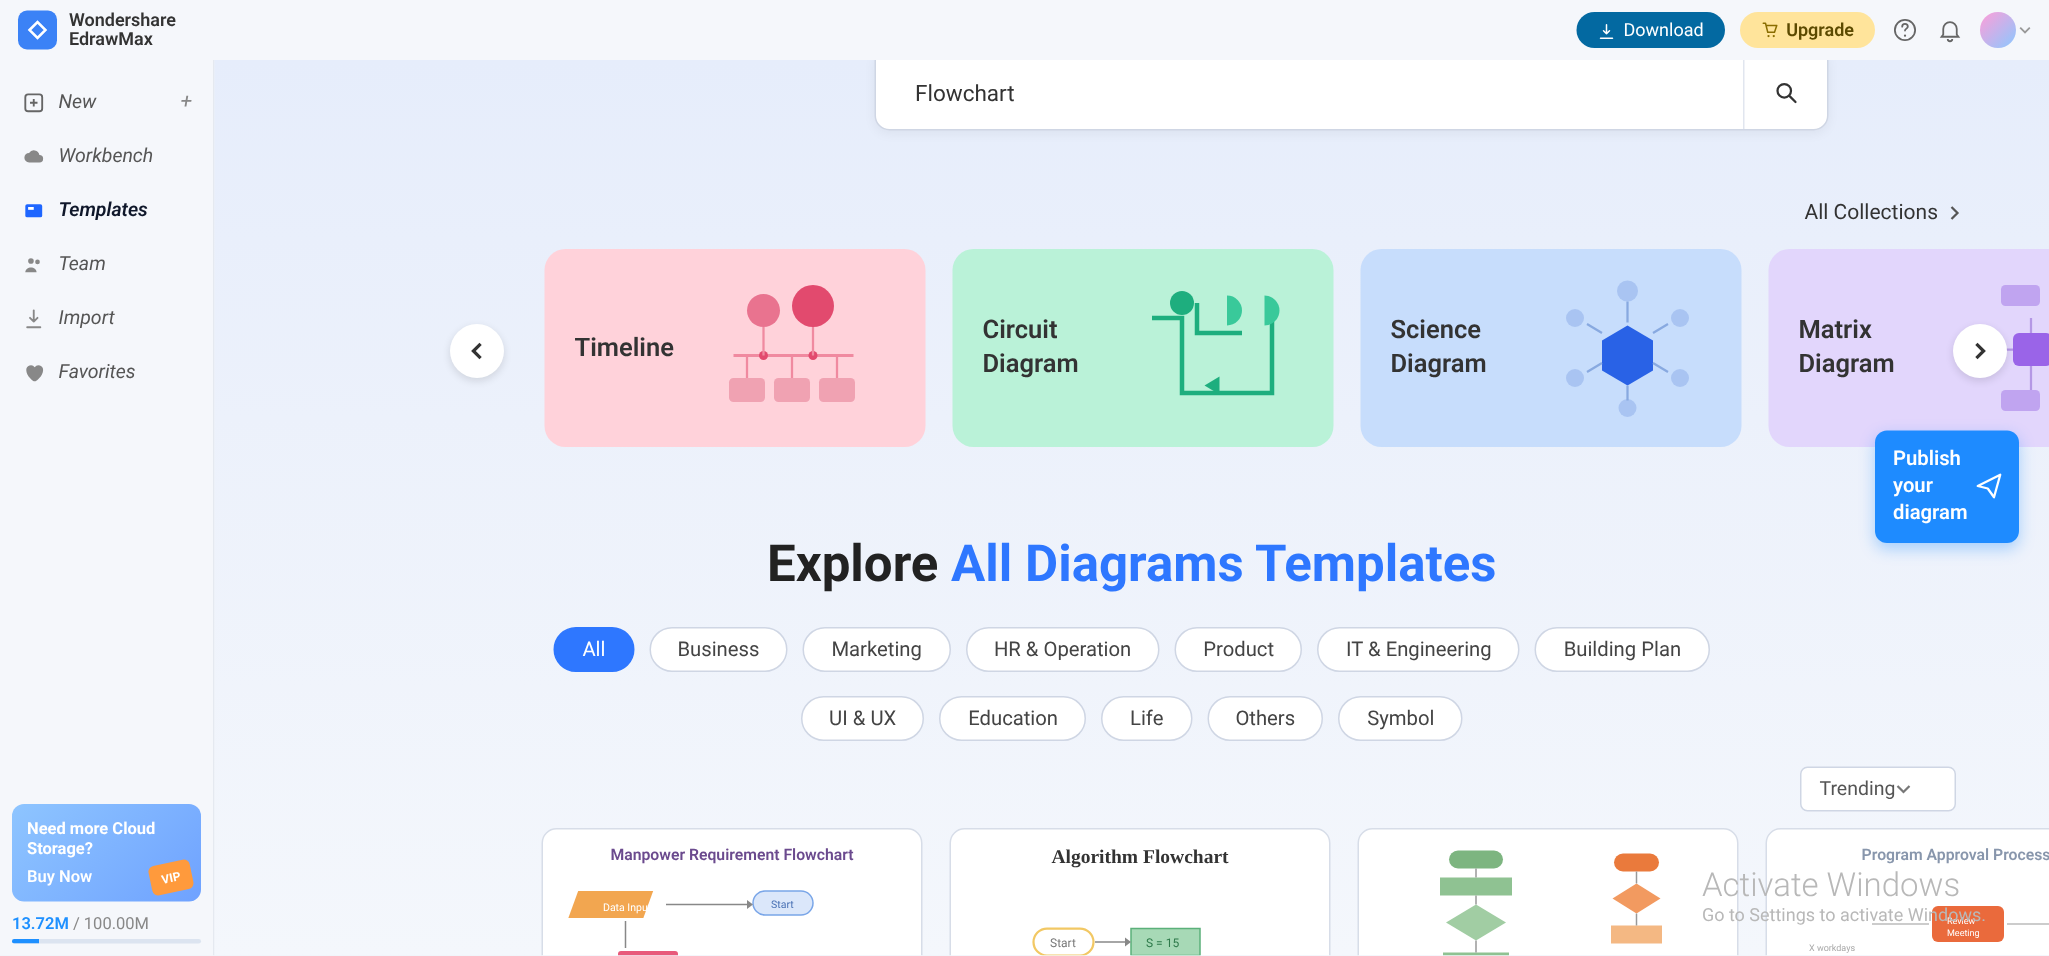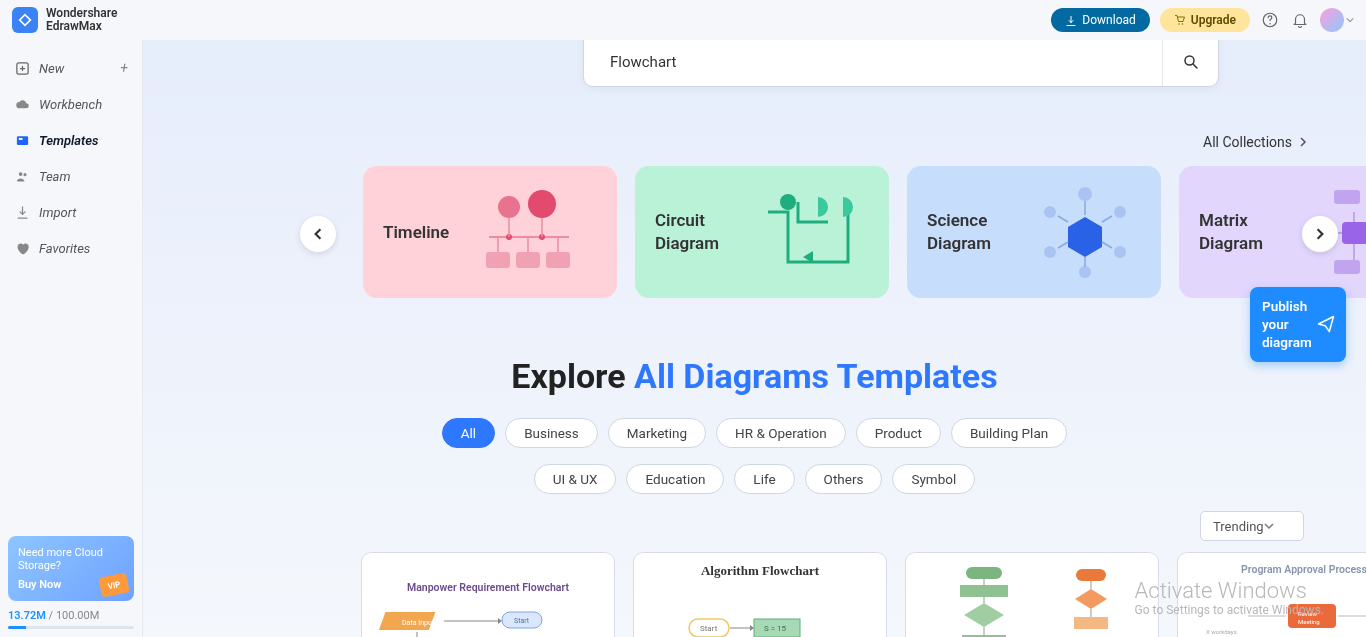--- a/index.html
+++ b/index.html
@@ -189,21 +189,21 @@
       <span class="si-icon">
           <svg width="15" height="15" viewBox="0 0 24 24" fill="#888">
             <path d="M12 21s-8-5-8-12a5 5 0 019-3 5 5 0 019 3c0 7-8 12-8 12z"></path>
           </svg>
         </span>
       <span>Favorites</span>
     </div>
 
     <div class="sidebar-bottom">
       <div class="cloud-card">
-        <div style="font-weight:400; max-width:90px;">Need more Cloud Storage?</div>
+        <div style="font-weight:700; max-width:90px;">Need more Cloud Storage?</div>
         <div class="buynow">Buy Now</div>
         <div class="vip">VIP</div>
       </div>
       <div class="storage">
         <span class="storage-used">13.72M</span><span class="storage-total"> / </span><span class="storage-total">100.00M</span>
         <div class="storage-bar">
             <div class="storage-bar-fill"></div>
           </div>
       </div>
     </div>
@@ -304,40 +304,41 @@
     <div class="explore-title">
       <span>Explore </span><span class="blue">All Diagrams Templates</span>
     </div>
 
     <div class="filter-row1">
       <div class="pill active">All</div>
       <div class="pill">Business</div>
       <div class="pill">Marketing</div>
       <div class="pill">HR &amp; Operation</div>
       <div class="pill">Product</div>
+      <div class="pill">IT &amp; Engineering</div>
       <div class="pill">Building Plan</div>
     </div>
     <div class="filter-row2">
       <div class="pill">UI &amp; UX</div>
       <div class="pill">Education</div>
       <div class="pill">Life</div>
       <div class="pill">Others</div>
       <div class="pill">Symbol</div>
     </div>
 
     <div class="sort-dd">
       <span>Trending</span>
       <svg width="10" height="10" viewBox="0 0 10 10">
           <path d="M1 3l4 4 4-4" stroke="#777" stroke-width="1.5" fill="none"></path>
         </svg>
     </div>
 
     <div class="templates-row">
       <div class="template-card">
-        <div class="tc-title" style="color:#6b4a8e;margin-top:18px;">Manpower Requirement Flowchart</div>
+        <div class="tc-title" style="color:#6b4a8e;">Manpower Requirement Flowchart</div>
         <svg width="230" height="80" viewBox="0 0 230 80">
           <rect x="20" y="18" width="50" height="18" fill="#f2a650" transform="skewX(-20)"></rect>
             <text x="30" y="31" font-size="7" fill="#fff">Data Input</text>
           <rect x="130" y="18" width="40" height="16" rx="8" fill="#dbe7fa" stroke="#7aa6e8"></rect>
             <text x="142" y="29" font-size="7" fill="#4a72b5">Start</text>
           <path d="M72 27h56" stroke="#888" stroke-width="1"></path>
             <path d="M126 24l4 3-4 3" fill="#888"></path>
           <rect x="40" y="58" width="40" height="18" rx="2" fill="#e85a7b"></rect>
             <text x="52" y="70" font-size="7" fill="#fff">AOP</text>
           <path d="M45 38v18" stroke="#888" stroke-width="1"></path>

